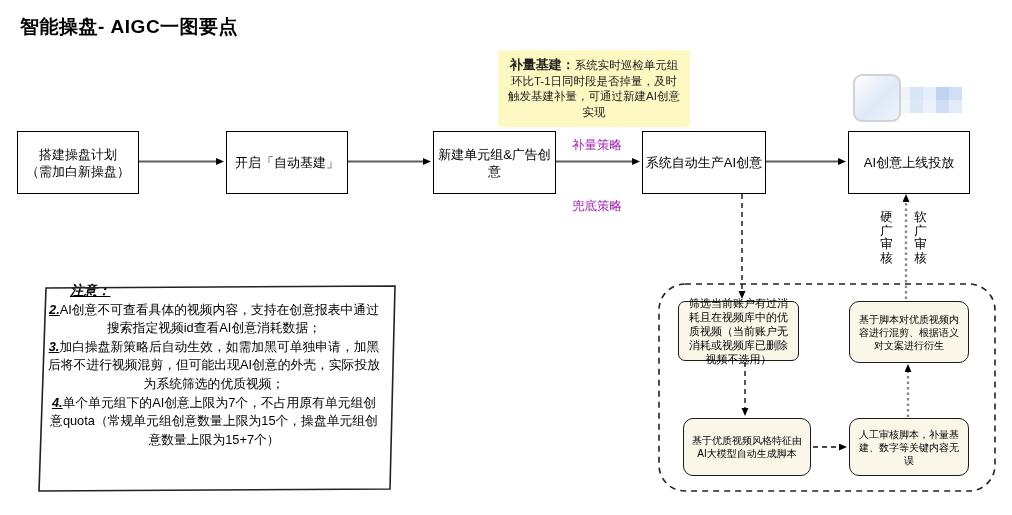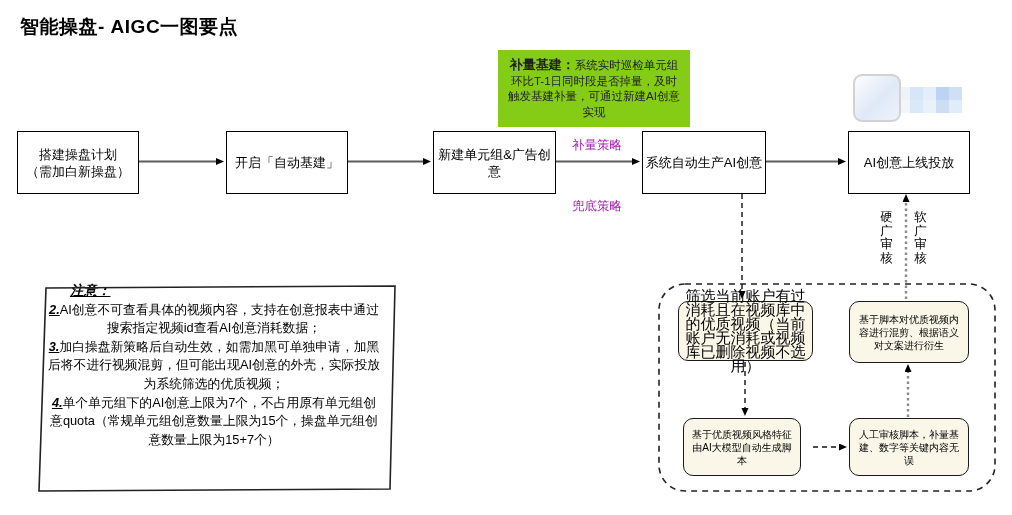--- a/index.html
+++ b/index.html
@@ -6,21 +6,21 @@
   .stage{
     position:relative;width:1012px;height:515px;background:#ffffff;
     font-family:"Liberation Sans",sans-serif;color:#111;overflow:hidden;
   }
   .abs{position:absolute;}
   .page-title{
     left:20px;top:14px;font-size:19px;font-weight:bold;letter-spacing:.5px;color:#000;
   }
   
   .callout{
-    left:498px;top:50px;width:174px;min-height:44px;background:#84cc16;
+    left:498px;top:50px;width:174px;min-height:44px;background:#fef9c3;
     padding:7px 9px;text-align:center;font-size:11.5px;line-height:15.5px;color:#222;
   }
   .callout b{font-size:13px;font-weight:bold;}
   
   .mosaic{
     left:858px;top:87px;display:grid;grid-template-columns:repeat(8,13px);
     grid-auto-rows:13px;z-index:1;
   }
   .redact-card{
     left:853px;top:74px;width:44px;height:44px;border:2px solid #d2d2d2;border-radius:9px;
@@ -140,18 +140,18 @@
   <div class="abs vlabel" style="left:879px;top:211px;">硬广审核</div>
   <div class="abs vlabel" style="left:913px;top:211px;">软广审核</div>
 
   <div class="abs notes-inner">
     <div class="notes-title">注意：</div>
     <div class="notes-item"><span class="num">2.</span><span>AI创意不可查看具体的视频内容，支持在创意报表中通过搜索指定视频id查看AI创意消耗数据；</span></div>
     <div class="notes-item"><span class="num">3.</span><span>加白操盘新策略后自动生效，如需加黑可单独申请，加黑后将不进行视频混剪，但可能出现AI创意的外壳，实际投放为系统筛选的优质视频；</span></div>
     <div class="notes-item"><span class="num">4.</span><span>单个单元组下的AI创意上限为7个，不占用原有单元组创意quota（常规单元组创意数量上限为15个，操盘单元组创意数量上限为15+7个）</span></div>
   </div>
 
-  <div class="abs sub-box" style="left:678px;top:301px;width:135px;height:60px;font-size:15px;line-height:14px;">筛选当前账户有过消耗且在视频库中的优质视频（当前账户无消耗或视频库已删除视频不选用）</div>
+  <div class="abs sub-box" style="left:678px;top:301px;width:121px;height:60px;font-size:11px;line-height:14px;border-radius:7px;">筛选当前账户有过消耗且在视频库中的优质视频（当前账户无消耗或视频库已删除视频不选用）</div>
   <div class="abs sub-box" style="left:849px;top:301px;width:120px;height:62px;">基于脚本对优质视频内容进行混剪、根据语义对文案进行衍生</div>
-  <div class="abs sub-box" style="left:683px;top:418px;width:118px;height:58px;">基于优质视频风格特征由AI大模型自动生成脚本</div>
+  <div class="abs sub-box" style="left:683px;top:418px;width:128px;height:58px;">基于优质视频风格特征由AI大模型自动生成脚本</div>
   <div class="abs sub-box" style="left:849px;top:418px;width:120px;height:58px;">人工审核脚本，补量基建、数字等关键内容无误</div>
 
 </div>
 
 </body></html>

